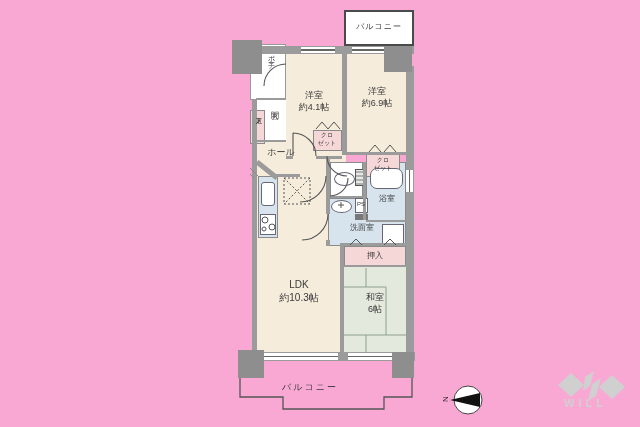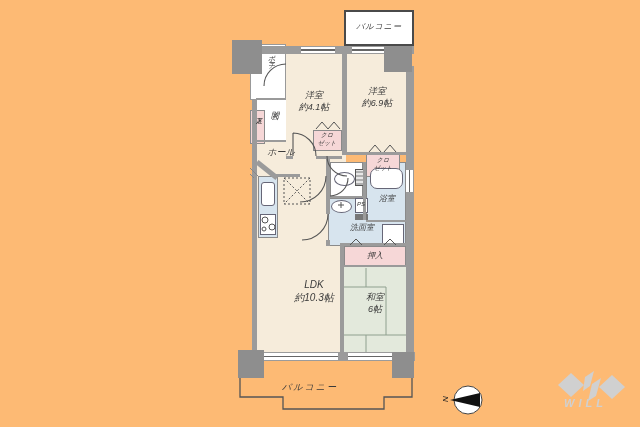--- a/index.html
+++ b/index.html
@@ -1,35 +1,35 @@
 <!DOCTYPE html>
 <html style="--room-cream: #f6ecdb; --closet-pink: #f6d7d7; --water-blue: #d7e4ee; --tatami-green: #e3e9dc; --wall-gray: #9b9b9b; --pillar-gray: #8e8e8e; --line-dark: #555555; --label-color: #3a3a3a; --logo-gray: #d0d0d0;"><head>
 <meta charset="utf-8">
 <style>
   html,body{margin:0;padding:0;background:#fff;}
-  #canvas{position:relative;width:640px;height:427px;background:#fdba74;overflow:hidden;
-          font-family:"Liberation Sans", sans-serif;color:var(--label-color,#3a3a3a);font-style:italic;}
+  #canvas{position:relative;width:640px;height:427px;background:#f9a8d4;overflow:hidden;
+          font-family:"Liberation Sans", sans-serif;color:var(--label-color,#3a3a3a);}
   .abs{position:absolute;box-sizing:border-box;}
   
   .cream{background:var(--room-cream);}
   .pink{background:var(--closet-pink);border:1px solid #8a8a8a;}
   .blue{background:var(--water-blue);border:1px solid #8a8a8a;}
   .green{background:var(--tatami-green);}
   .white-room{background:#fff;border:1px solid #8a8a8a;}
   .wall{background:var(--wall-gray);}
   .pillar{background:var(--pillar-gray);}
   .thinline{background:#9a9a9a;}
   .window-h{background:linear-gradient(to bottom,#fff 40%,#666 40%,#666 60%,#fff 60%);}
   .window-v{background:linear-gradient(to right,#fff 40%,#666 40%,#666 60%,#fff 60%);}
   
   .lbl{position:absolute;transform:translate(-50%,-50%);text-align:center;white-space:nowrap;
        line-height:1.3;color:var(--label-color,#3a3a3a);}
   .vert{position:absolute;writing-mode:vertical-rl;color:var(--label-color,#3a3a3a);}
   .f6{font-size:6px;} .f7{font-size:7px;} .f8{font-size:8px;} .f9{font-size:9px;}
-  .f10{font-size:10px;margin-left:15px;}
+  .f10{font-size:10px;}
   .fixture{background:#fff;border:1px solid #667;}
   .balcony-box{background:#fff;border:2px solid #4a4a4a;}
   svg.overlay{position:absolute;left:0;top:0;pointer-events:none;}
   .arc{fill:none;stroke:#555;stroke-width:1.1;}
   .tatami{stroke:#8fa08f;stroke-width:1;}
   .mark{fill:none;stroke:#555;stroke-width:1;}
   .rail{fill:none;stroke:#555;stroke-width:1.3;}
   .hatch{fill:none;stroke:#888;stroke-width:1;}
   .logo-shape{fill:var(--logo-gray);}
   .logo-text{fill:var(--logo-gray);font-family:"Liberation Sans",sans-serif;

